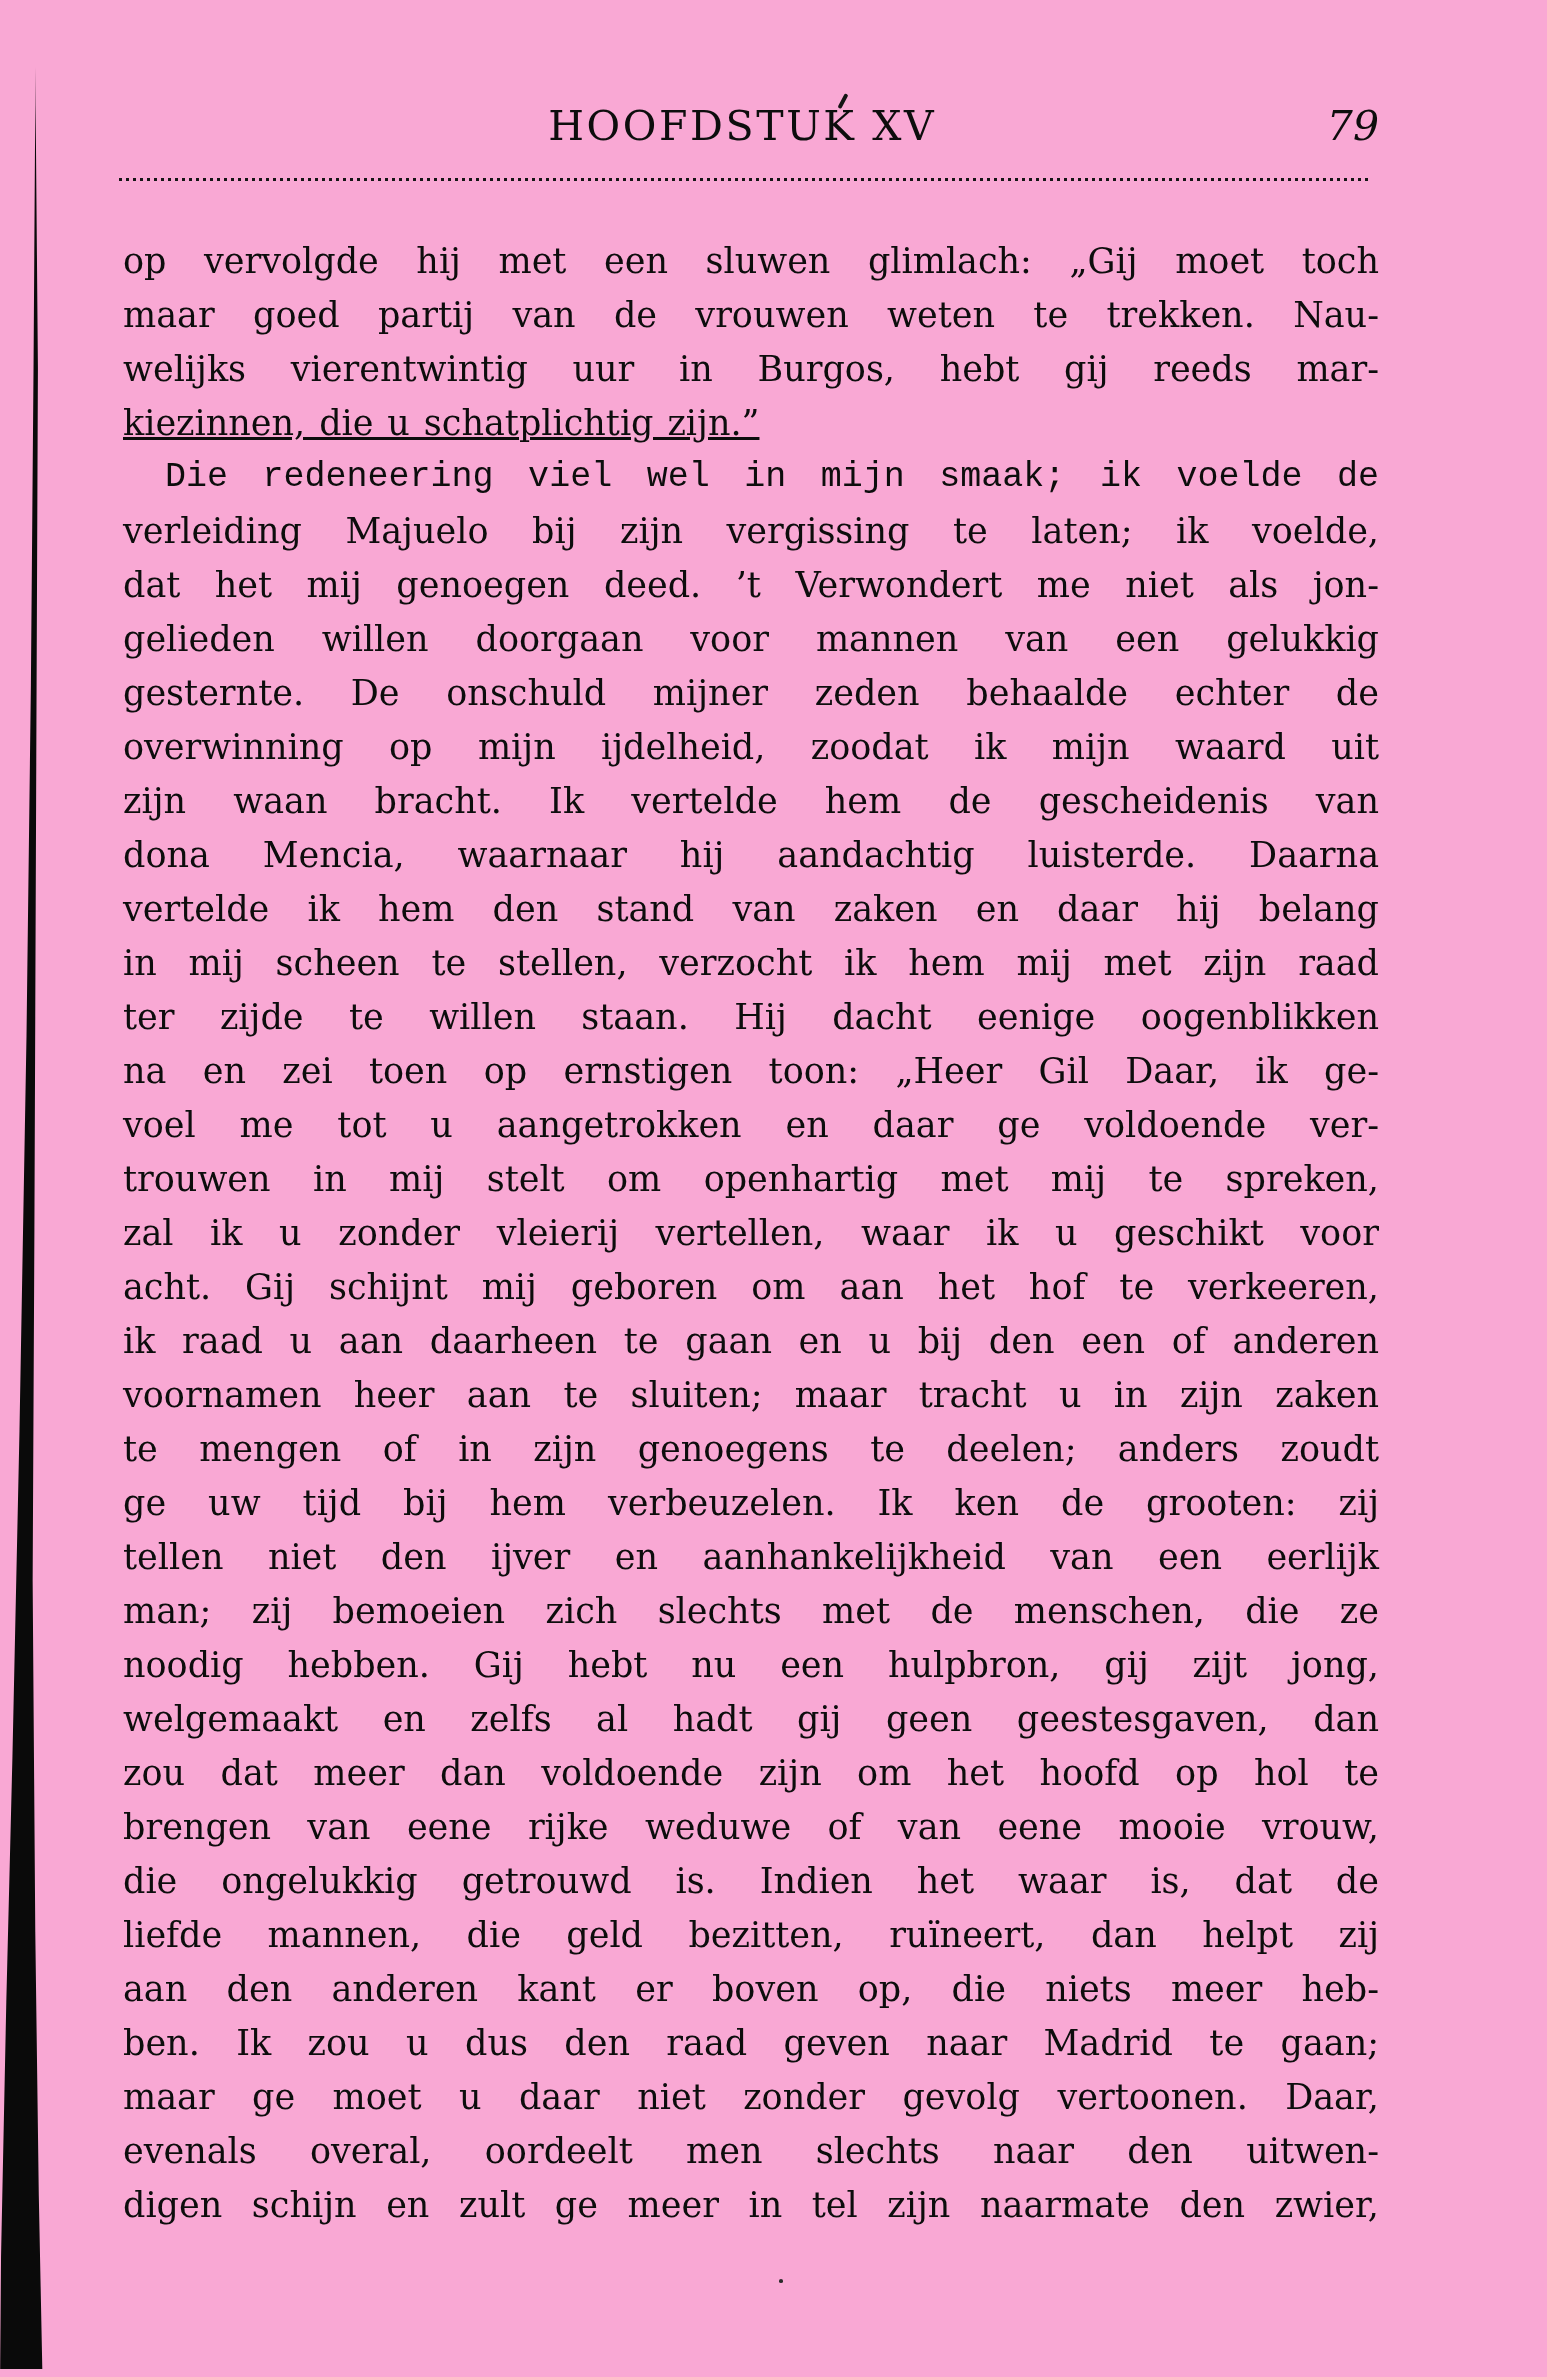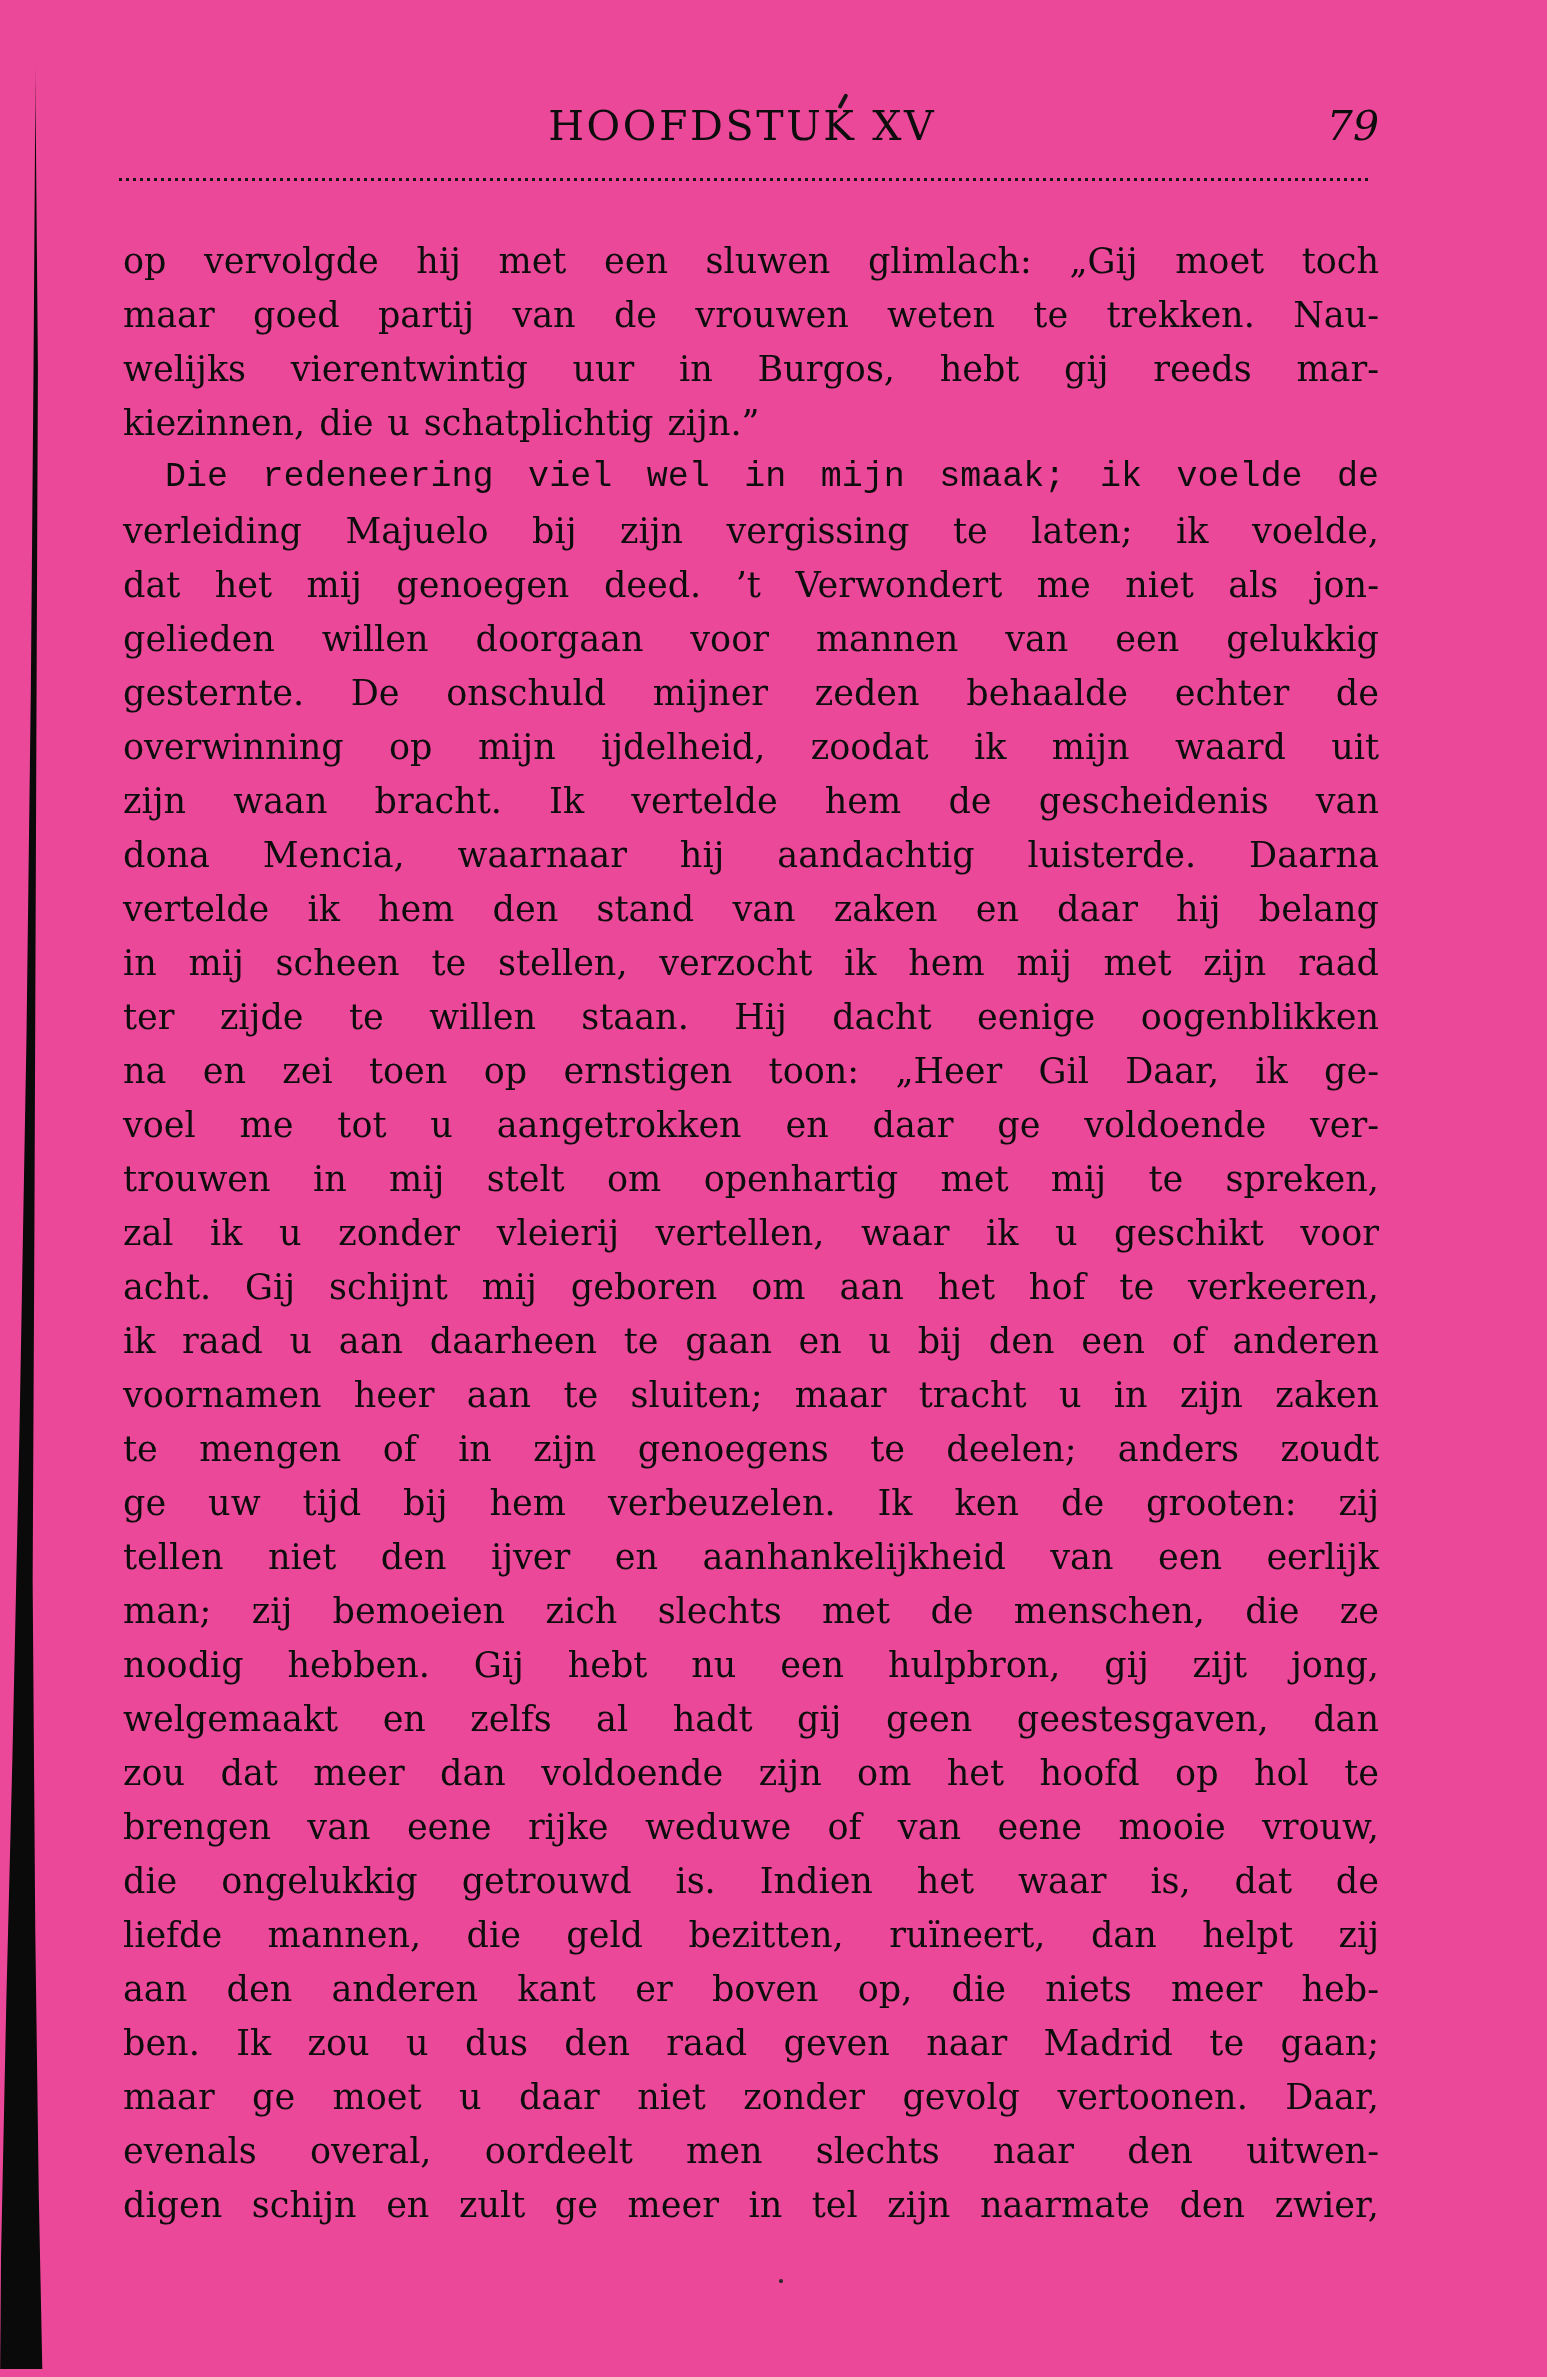--- a/index.html
+++ b/index.html
@@ -4,21 +4,21 @@
 <style>
   html, body {
     margin: 0;
     padding: 0;
     background: #ffffff;
   }
   .page {
     position: relative;
     width: 1548px;
     height: 2377px;
-    background: #ec4899;
+    background: #f9a8d4;
     color: #0d0d0d;
     font-family: "DejaVu Serif", "Liberation Serif", serif;
     overflow: hidden;
   }
   .gutter-svg {
     position: absolute;
     left: 0;
     top: 0;
   }
   .page-header {
@@ -62,20 +62,21 @@
     line-height: 54px;
     word-spacing: 0.08em;
   }
   .line {
     text-align: justify;
     text-align-last: justify;
   }
   .line.unjust {
     text-align: right;
     text-align-last: left;
+    text-decoration: underline;
   }
   .line.indent {
     text-indent: 42px;
     font-family: Liberation Mono, monospace;
   }
   .speck-accent {
     position: absolute;
     left: 841px;
     top: 93px;
     width: 3.5px;

